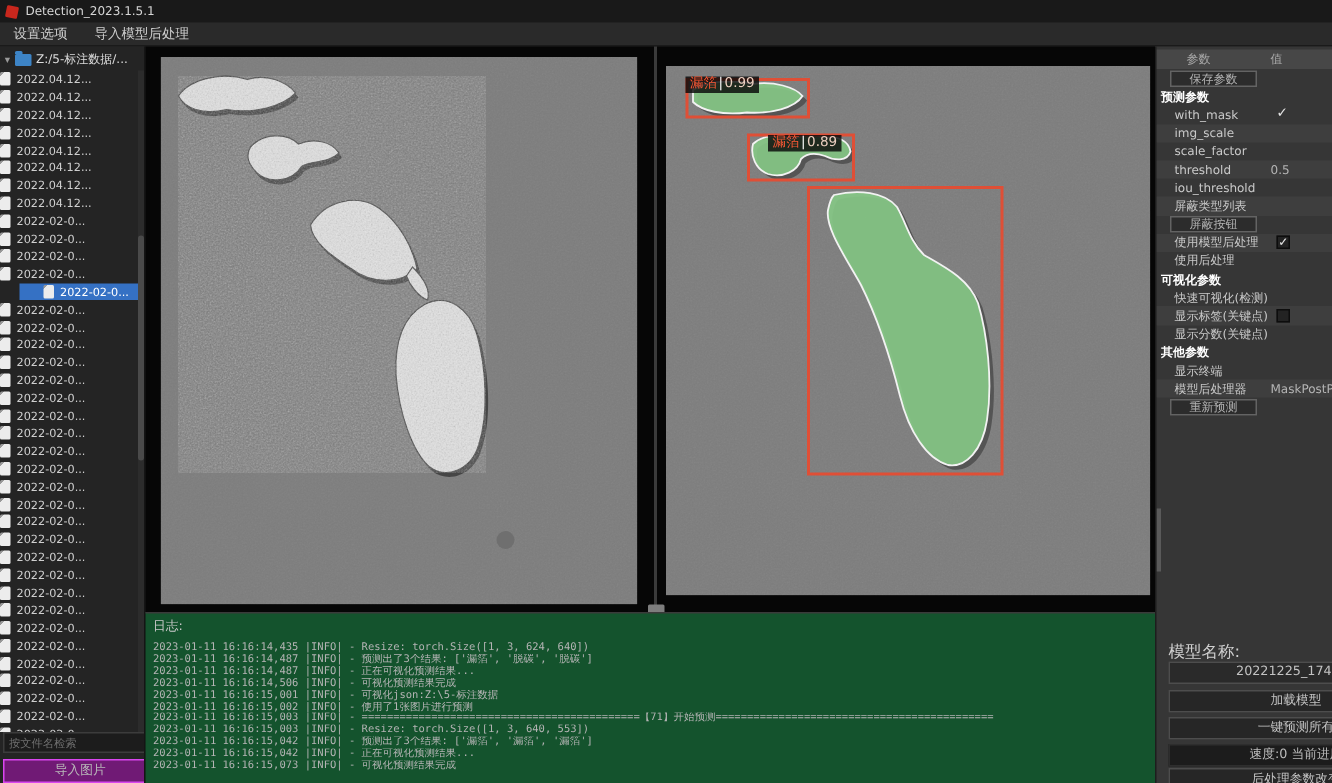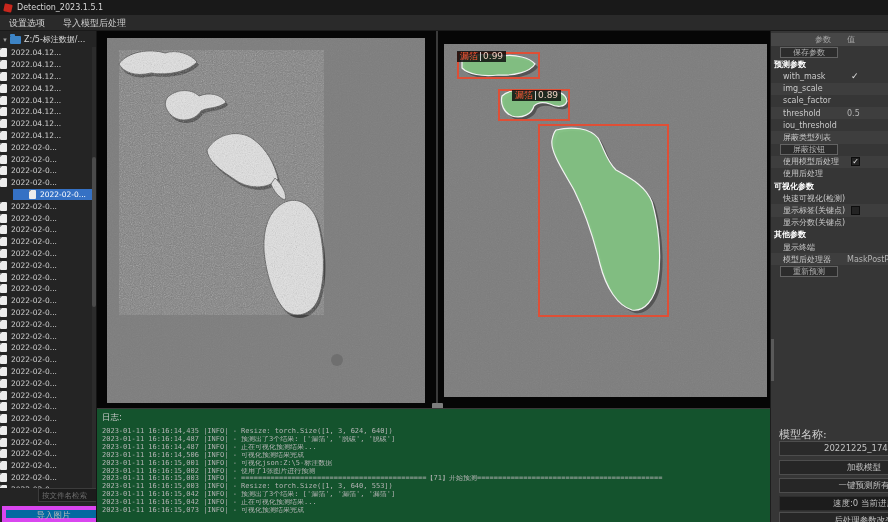--- a/index.html
+++ b/index.html
@@ -28,24 +28,24 @@
   .tree-root .lbl { color:#dcdcdc; font-size:8px; white-space:nowrap; }
   #file-list { position:absolute; left:0; top:16px; width:97px; height:441px; overflow:hidden; }
   .frow { height:11.8px; display:flex; align-items:center; cursor:default; }
   .frow.sel { background:#3571c4; margin-left:13px; padding-left:16px; }
   .page-ico { width:7px; height:9px; background:linear-gradient(135deg,#9a9a9a 0 2px,#ececec 2px); border-radius:1px; margin-right:4px; flex:none; }
   .frow .lbl { color:#cfcfcf; font-size:7.5px; white-space:nowrap; }
   .frow.sel .lbl { color:#fff; }
   #side-scroll { position:absolute; right:0; top:16px; width:4px; height:441px; background:#2c2c2c; }
   #side-scroll .hnd { position:absolute; left:0; top:110px; width:4px; height:150px; background:#4a4a4a; border-radius:2px; }
   #search-box { position:absolute; left:2px; top:457px; width:99px; height:14px; background:#1c1c1c;
-                border:1px solid #3c3c3c; color:#bbb; font-size:7.5px; padding:0 3px; font-family:"DejaVu Sans",sans-serif;margin-left:36px; }
+                border:1px solid #3c3c3c; color:#bbb; font-size:7.5px; padding:0 3px; font-family:"DejaVu Sans",sans-serif; }
   #search-box::placeholder { color:#6f6f6f; }
-  #import-btn { position:absolute; left:2px; top:475px; width:103px; height:16px; background:#0369a1;
-                border:4px solid #d946ef; color:#b9b9b9; font-size:8.5px; font-family:"DejaVu Sans",sans-serif; }
+  #import-btn { position:absolute; left:2px; top:475px; width:103px; height:16px; background:#701a75;
+                border:1px solid #d946ef; color:#b9b9b9; font-size:8.5px; font-family:"DejaVu Sans",sans-serif; }
 
   
   #main { position:absolute; left:97px; top:31px; width:673px; height:491px; background:#060606; }
   .canvas { position:absolute; background:#060606; overflow:hidden; }
   #canvas-left  { left:10px;  top:7px;  width:318px; height:365px; }
   #canvas-right { left:347px; top:13px; width:323px; height:353px; }
   .canvas svg { position:absolute; left:0; top:0; }
   #vsplit { position:absolute; left:339px; top:0; width:2px; height:381px; background:#3a3a3a; }
   #vsplit-handle { position:absolute; left:335px; top:372px; width:11px; height:9px; background:#7d7d7d; border-radius:1px; }
 
@@ -66,21 +66,21 @@
 
   
   #rightpanel { position:absolute; left:770px; top:31px; width:118px; height:491px; background:#363636;
                 border-left:1px solid #1d1d1d; overflow:hidden; }
   #param-table { position:absolute; left:0; top:2px; width:118px; }
   .prow { height:12.2px; display:flex; align-items:center; position:relative; }
   .prow.head { background:#474747; height:13px; }
   .prow.head span { color:#a8a8a8; font-size:8px; }
   .prow.alt { background:#3e3e3e; }
   .plabel { color:#c9c9c9; font-size:8px; padding-left:12px; white-space:nowrap; }
-  .prow.head .pl { padding-left:8px;margin-left:36px; }
+  .prow.head .pl { padding-left:20px; }
   .prow.head .pv { position:absolute; left:76px; }
   .psection .plabel { color:#fff; font-weight:bold; font-size:8px; padding-left:3px; }
   .pvalue { position:absolute; left:76px; color:#b4b4b4; font-size:8px; white-space:nowrap; }
   .pcheck { position:absolute; left:80px; color:#e3e3e3; font-size:9px; }
   .cbox { position:absolute; left:80px; width:9px; height:9px; background:#232323; border:1px solid #0d0d0d;
           color:#e8e8e8; font-size:8px; line-height:8px; text-align:center; }
   .tbl-btn { background:#2c2c2c; border:1px solid #636363; color:#b2b2b2; font-size:8px;
              height:11px; line-height:9px; padding:0 12px; margin-left:9px; font-family:"DejaVu Sans",sans-serif; }
   #rp-scroll { position:absolute; left:0; top:308px; width:3px; height:42px; background:#5a5a5a; }
 

